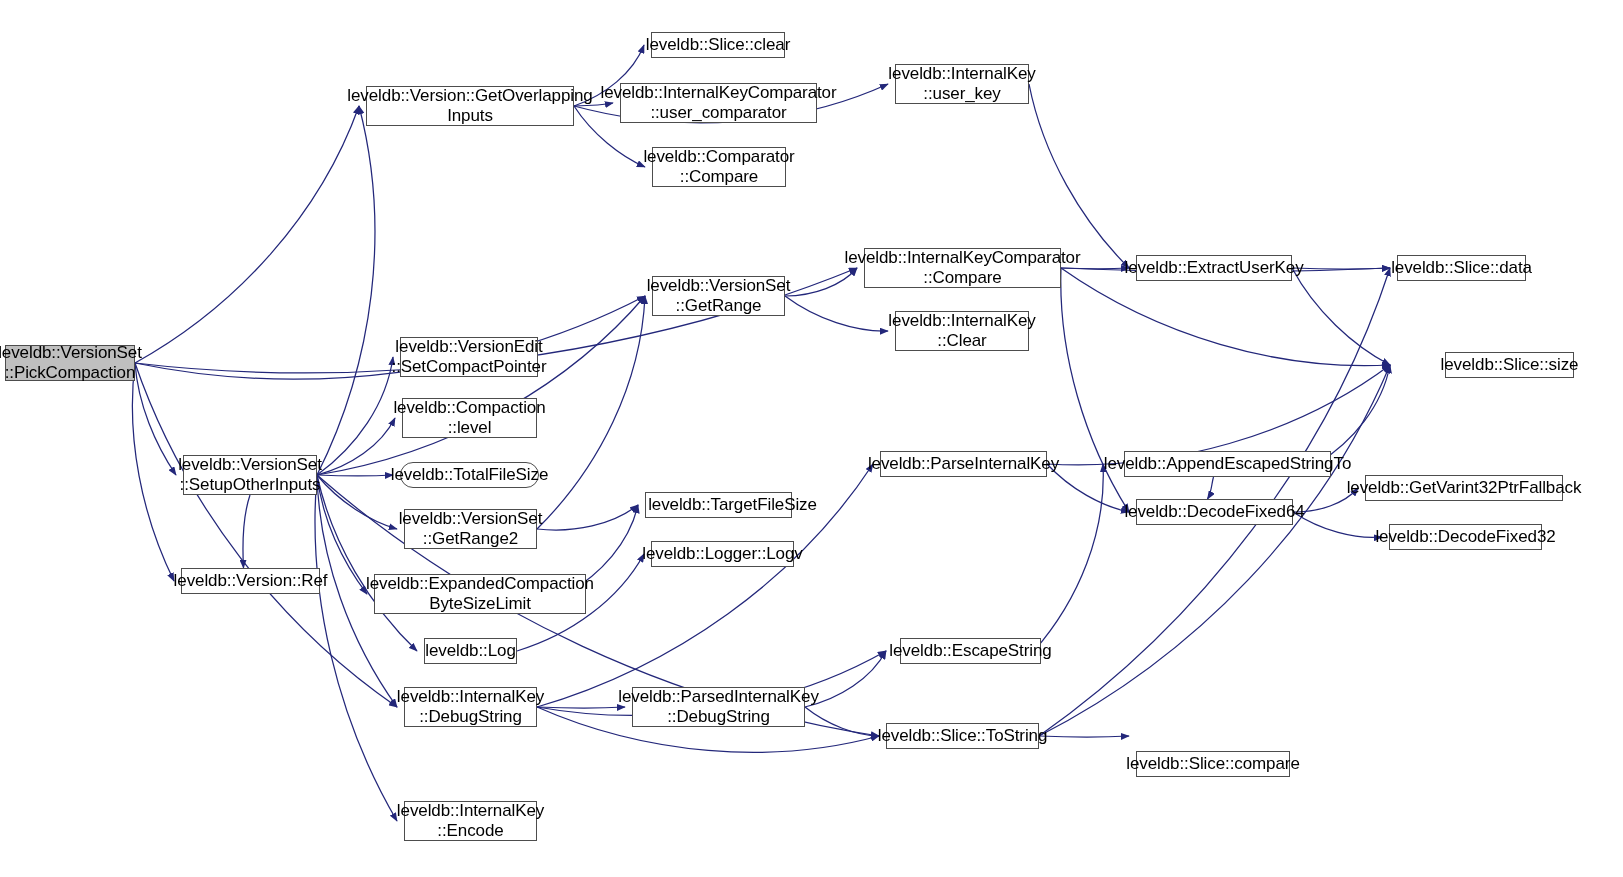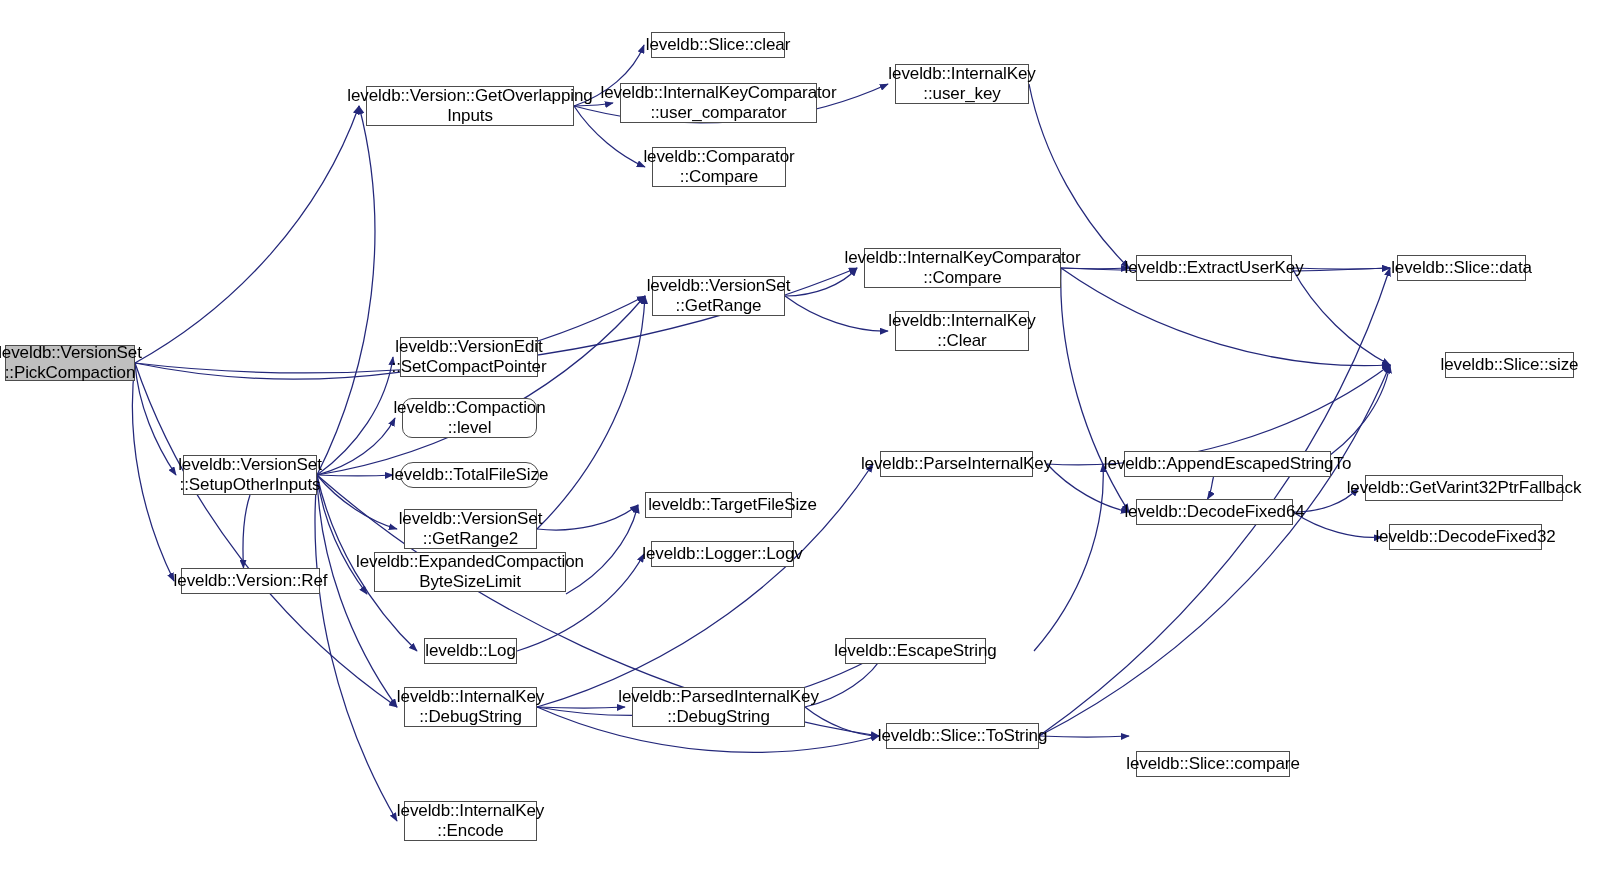--- a/index.html
+++ b/index.html
@@ -124,38 +124,38 @@
 ::Clear</span>
       </div>
       <div class="node" style="left: 183px; top: 455px; width: 134px; height: 40px;">
         <span>leveldb::VersionSet
 ::SetupOtherInputs</span>
       </div>
       <div class="node" style="left: 400px; top: 337px; width: 138px; height: 40px;">
         <span>leveldb::VersionEdit
 ::SetCompactPointer</span>
       </div>
-      <div class="node" style="left: 402px; top: 398px; width: 135px; height: 40px; border-radius: 10px;">
+      <div class="node" style="left: 402px; top: 398px; width: 135px; height: 40px;">
         <span>leveldb::Compaction
 ::level</span>
       </div>
       <div class="node" style="left: 400px; top: 462px; width: 139px; height: 26px; border-radius: 13px;">
         <span>leveldb::TotalFileSize</span>
       </div>
       <div class="node" style="left: 404px; top: 509px; width: 133px; height: 40px;">
         <span>leveldb::VersionSet
 ::GetRange2</span>
       </div>
       <div class="node" style="left: 645px; top: 492px; width: 147px; height: 26px; padding-left: 28px;">
         <span>leveldb::TargetFileSize</span>
       </div>
       <div class="node" style="left: 651px; top: 541px; width: 143px; height: 26px;">
         <span>leveldb::Logger::Logv</span>
       </div>
-      <div class="node" style="left: 374px; top: 552px; width: 192px; height: 40px;">
+      <div class="node" style="left: 374px; top: 574px; width: 212px; height: 40px;">
         <span>leveldb::ExpandedCompaction
 ByteSizeLimit</span>
       </div>
       <div class="node" style="left: 181px; top: 568px; width: 139px; height: 26px;">
         <span>leveldb::Version::Ref</span>
       </div>
       <div class="node" style="left: 424px; top: 638px; width: 93px; height: 26px;">
         <span>leveldb::Log</span>
       </div>
       <div class="node" style="left: 404px; top: 687px; width: 133px; height: 40px;">
@@ -163,36 +163,36 @@
 ::DebugString</span>
       </div>
       <div class="node" style="left: 632px; top: 687px; width: 173px; height: 40px;">
         <span>leveldb::ParsedInternalKey
 ::DebugString</span>
       </div>
       <div class="node" style="left: 404px; top: 801px; width: 133px; height: 40px;">
         <span>leveldb::InternalKey
 ::Encode</span>
       </div>
-      <div class="node" style="left: 880px; top: 451px; width: 153px; height: 26px;">
+      <div class="node" style="left: 880px; top: 451px; width: 167px; height: 26px;">
         <span>leveldb::ParseInternalKey</span>
       </div>
       <div class="node" style="left: 1124px; top: 451px; width: 207px; height: 26px;">
         <span>leveldb::AppendEscapedStringTo</span>
       </div>
       <div class="node" style="left: 1136px; top: 499px; width: 157px; height: 26px;">
         <span>leveldb::DecodeFixed64</span>
       </div>
       <div class="node" style="left: 1365px; top: 475px; width: 198px; height: 26px;">
         <span>leveldb::GetVarint32PtrFallback</span>
       </div>
       <div class="node" style="left: 1389px; top: 524px; width: 153px; height: 26px;">
         <span>leveldb::DecodeFixed32</span>
       </div>
-      <div class="node" style="left: 845px; top: 638px; width: 141px; height: 26px;">
+      <div class="node" style="left: 900px; top: 638px; width: 141px; height: 26px;">
         <span>leveldb::EscapeString</span>
       </div>
       <div class="node" style="left: 886px; top: 723px; width: 153px; height: 26px;">
         <span>leveldb::Slice::ToString</span>
       </div>
       <div class="node" style="left: 1136px; top: 723px; width: 154px; height: 26px; margin-top: 28px;">
         <span>leveldb::Slice::compare</span>
       </div>
     </div>
 

